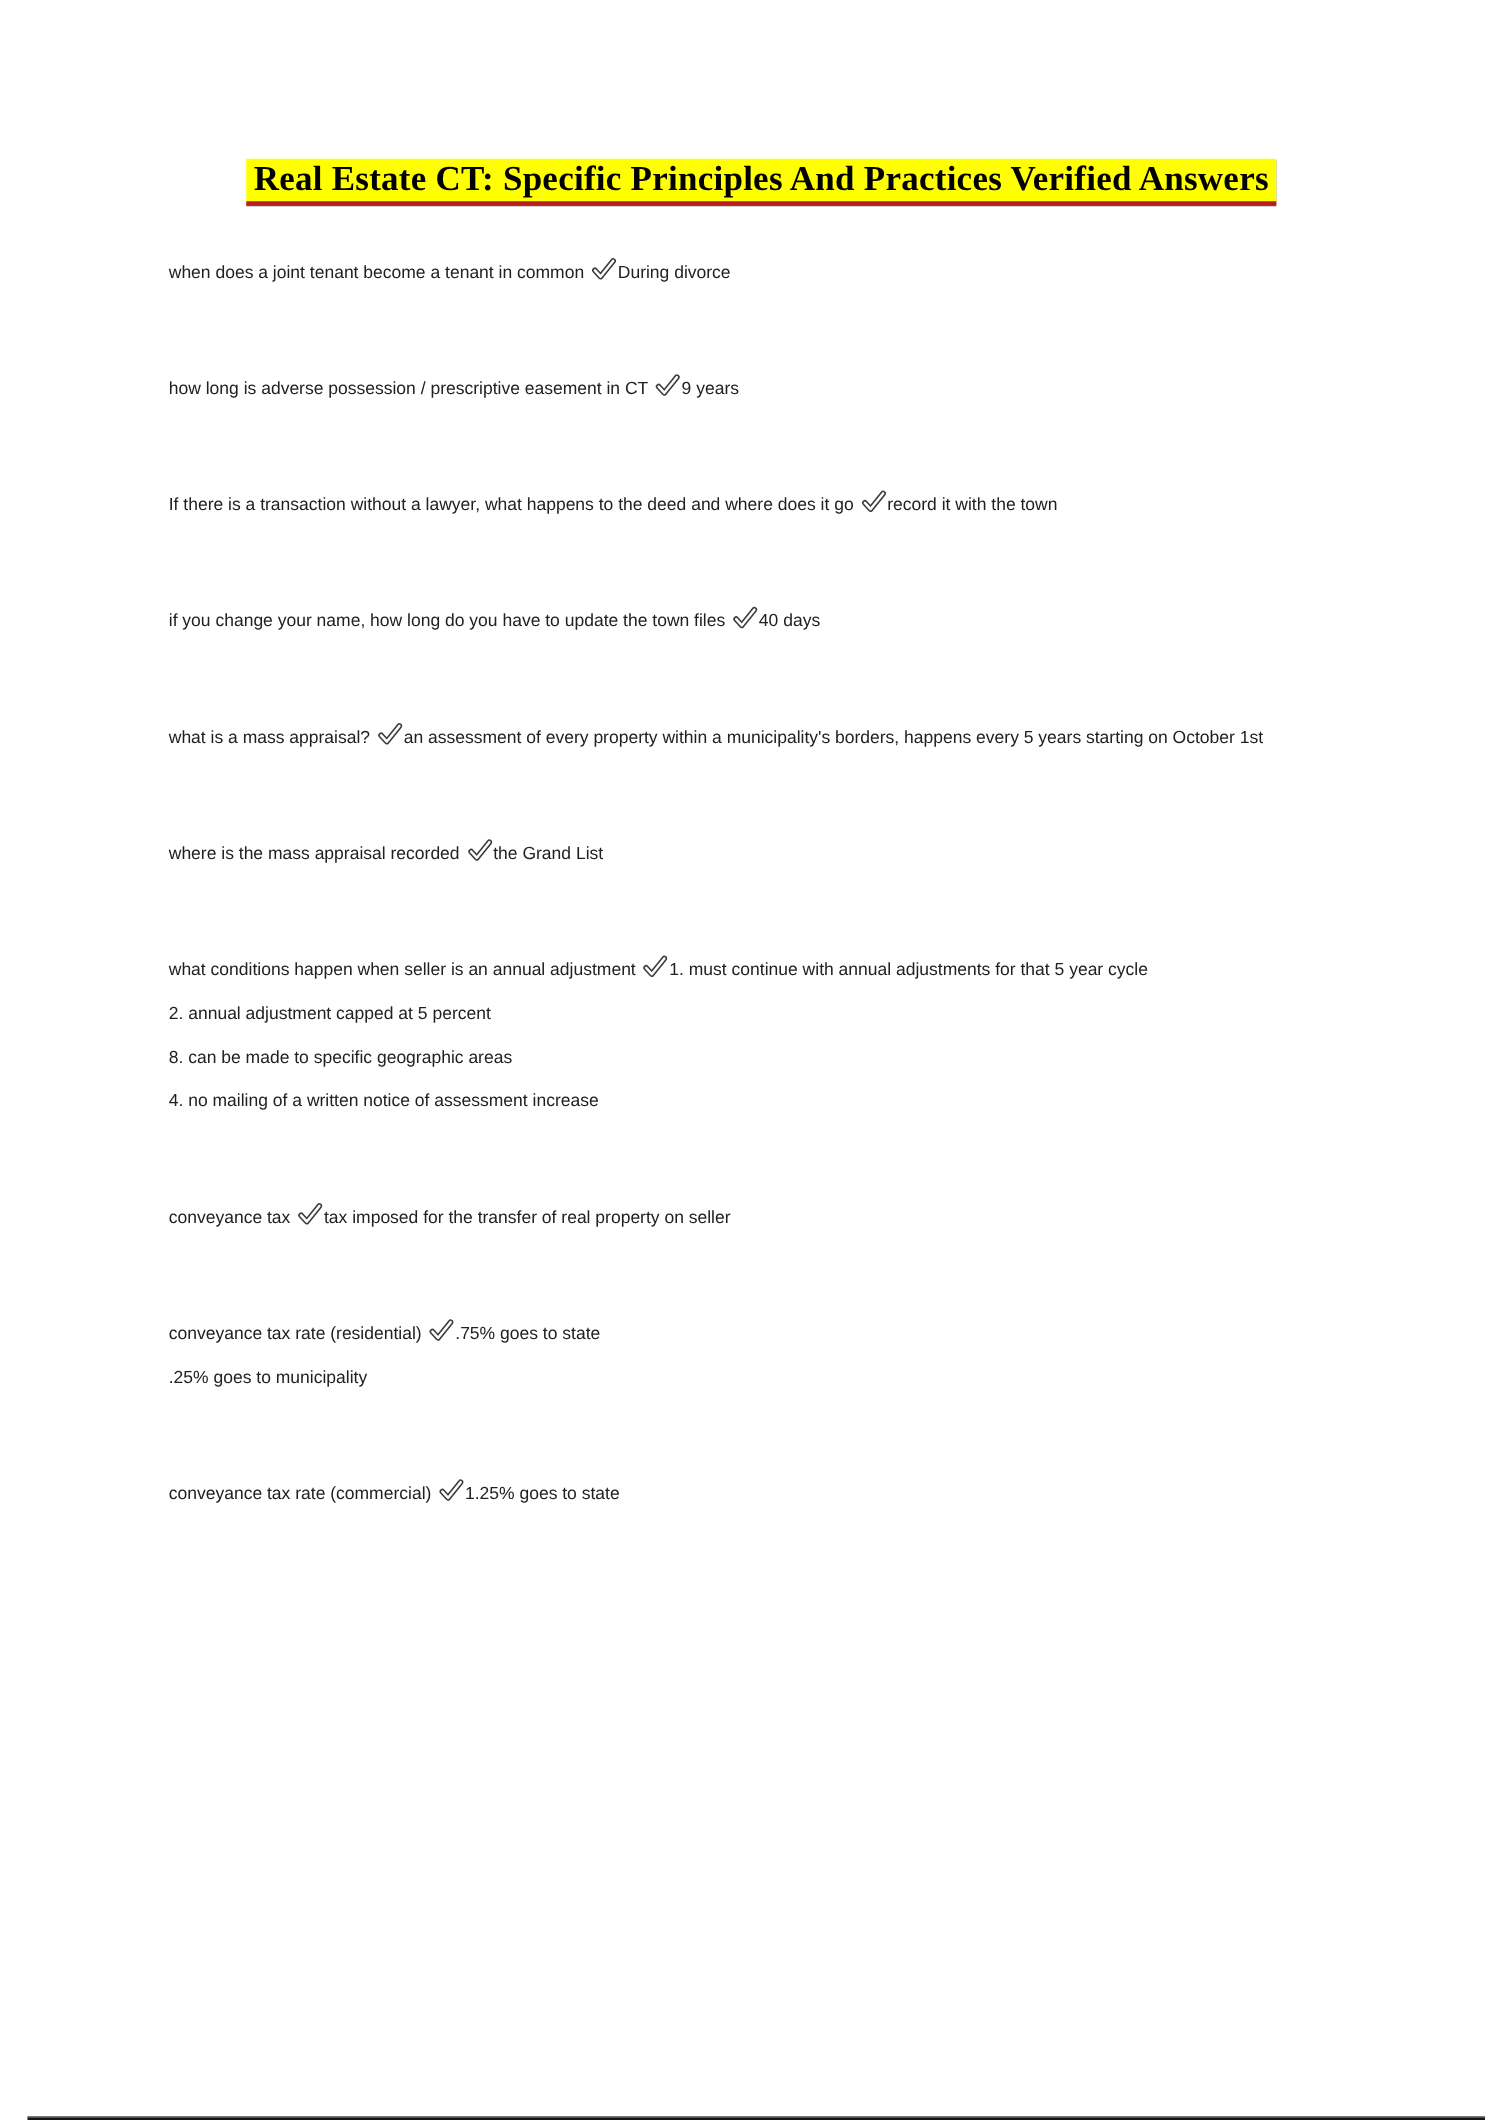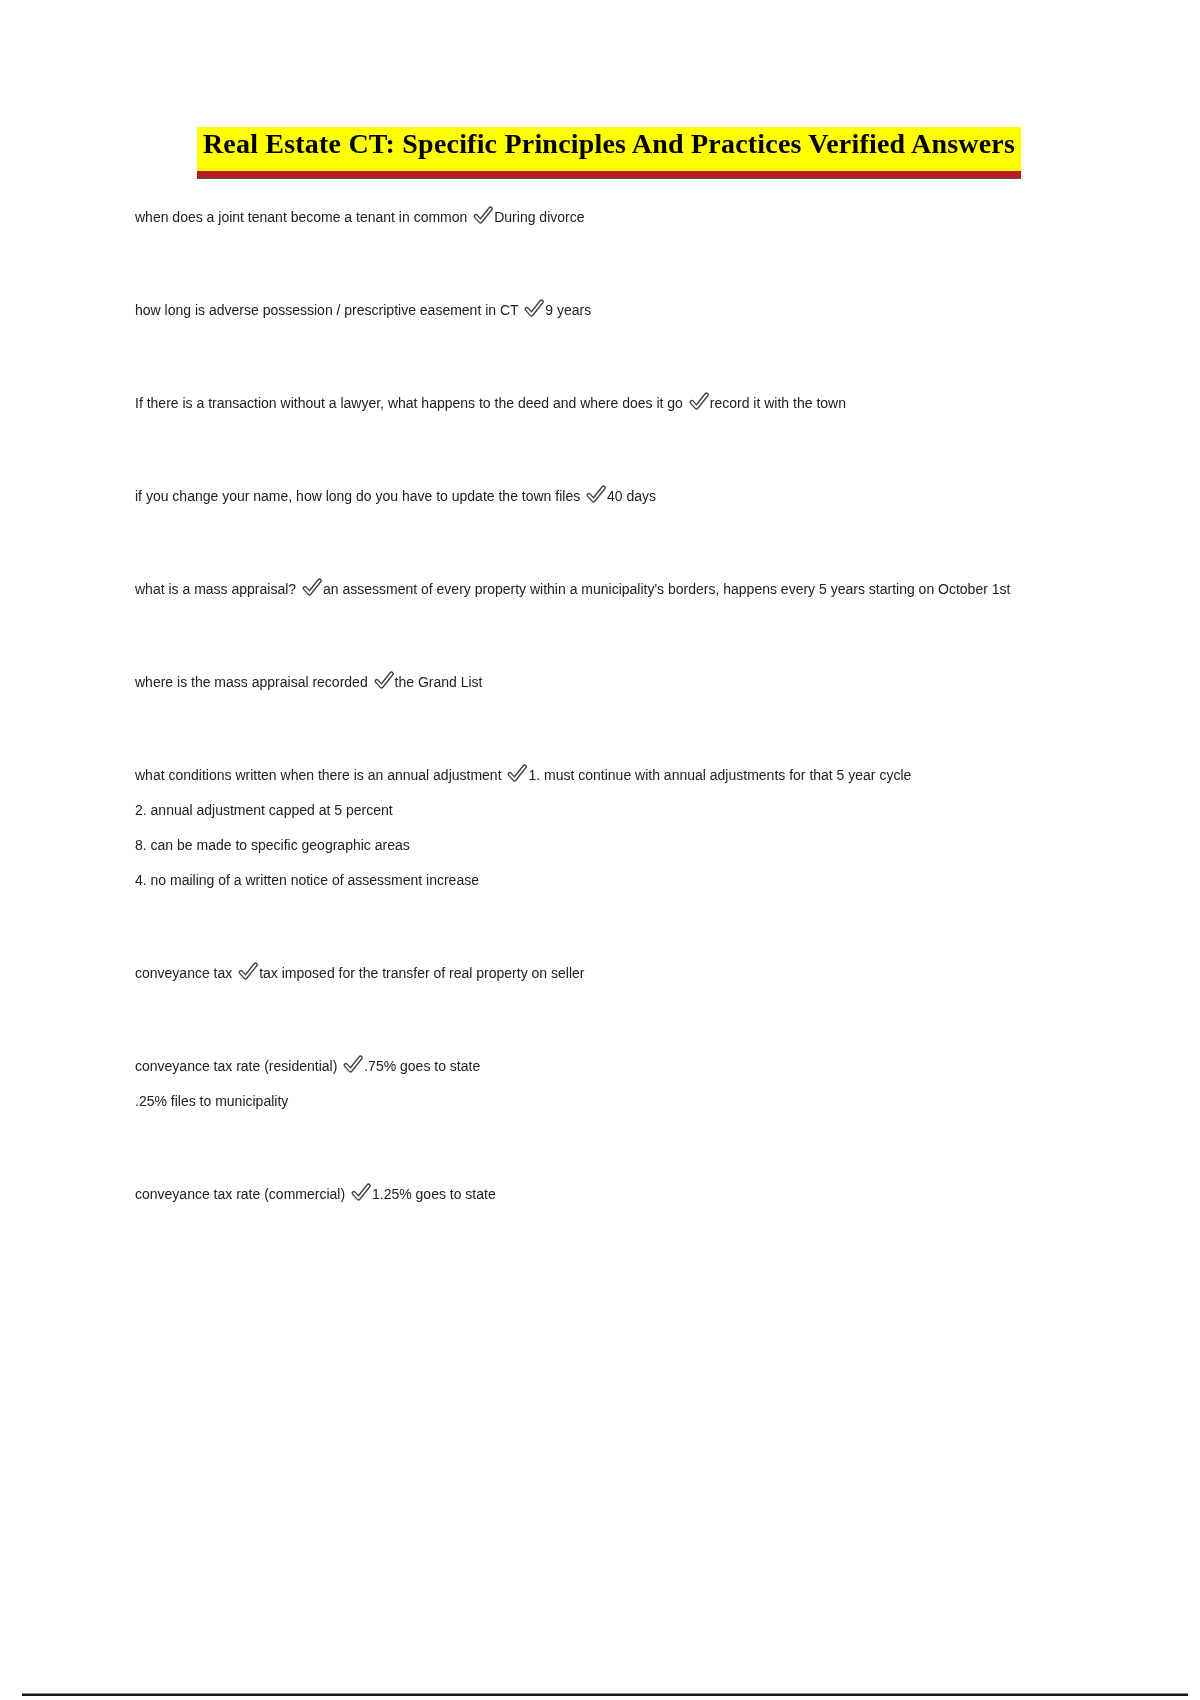--- a/index.html
+++ b/index.html
@@ -25,22 +25,22 @@
     text-align: center;
     font-family: "Liberation Serif", serif;
     font-size: 28px;
     font-weight: bold;
     color: #000000;
     margin: 0 0 44px 0;
     letter-spacing: 0.2px;
   }
   .doc-title .hl {
     background: #ffff00;
-    padding: 1px 6px 12px 6px;
-    border-bottom: 7px solid #b91c1c;
+    padding: 1px 6px 2px 6px;
+    border-bottom: 3px solid #b91c1c;
     box-shadow: 0 1px 0 #555555;
   }
   .qa {
     font-size: 14px;
     line-height: 27px;
     margin: 0 0 66px 0;
   }
   .qa p {
     margin: 0;
   }
@@ -115,21 +115,21 @@
 
   <div class="qa">
     <p class="main"><span class="q">where is the mass appraisal recorded</span>
       <span class="chk"><svg viewBox="0 0 24 24" aria-hidden="true">
               <path d="M3.5 13.5 L9 19.5 L21 4.5" fill="none" stroke="#3d3d3d" stroke-width="5.5" stroke-linecap="round" stroke-linejoin="round"></path>
               <path d="M3.5 13.5 L9 19.5 L21 4.5" fill="none" stroke="#ffffff" stroke-width="2.4" stroke-linecap="round" stroke-linejoin="round"></path>
             </svg></span><span class="a">the Grand List</span></p>
   </div>
 
   <div class="qa">
-    <p class="main"><span class="q">what conditions written when there is an annual adjustment</span>
+    <p class="main"><span class="q">what conditions happen when seller is an annual adjustment</span>
       <span class="chk"><svg viewBox="0 0 24 24" aria-hidden="true">
               <path d="M3.5 13.5 L9 19.5 L21 4.5" fill="none" stroke="#3d3d3d" stroke-width="5.5" stroke-linecap="round" stroke-linejoin="round"></path>
               <path d="M3.5 13.5 L9 19.5 L21 4.5" fill="none" stroke="#ffffff" stroke-width="2.4" stroke-linecap="round" stroke-linejoin="round"></path>
             </svg></span><span class="a">1. must continue with annual adjustments for that 5 year cycle</span></p>
   <p class="extra">2. annual adjustment capped at 5 percent</p>
         <p class="extra">8. can be made to specific geographic areas</p>
         <p class="extra">4. no mailing of a written notice of assessment increase</p>
       </div>
 
   <div class="qa">
@@ -139,21 +139,21 @@
               <path d="M3.5 13.5 L9 19.5 L21 4.5" fill="none" stroke="#ffffff" stroke-width="2.4" stroke-linecap="round" stroke-linejoin="round"></path>
             </svg></span><span class="a">tax imposed for the transfer of real property on seller</span></p>
   </div>
 
   <div class="qa">
     <p class="main"><span class="q">conveyance tax rate (residential)</span>
       <span class="chk"><svg viewBox="0 0 24 24" aria-hidden="true">
               <path d="M3.5 13.5 L9 19.5 L21 4.5" fill="none" stroke="#3d3d3d" stroke-width="5.5" stroke-linecap="round" stroke-linejoin="round"></path>
               <path d="M3.5 13.5 L9 19.5 L21 4.5" fill="none" stroke="#ffffff" stroke-width="2.4" stroke-linecap="round" stroke-linejoin="round"></path>
             </svg></span><span class="a">.75% goes to state</span></p>
-  <p class="extra">.25% files to municipality</p>
+  <p class="extra">.25% goes to municipality</p>
       </div>
 
   <div class="qa">
     <p class="main"><span class="q">conveyance tax rate (commercial)</span>
       <span class="chk"><svg viewBox="0 0 24 24" aria-hidden="true">
               <path d="M3.5 13.5 L9 19.5 L21 4.5" fill="none" stroke="#3d3d3d" stroke-width="5.5" stroke-linecap="round" stroke-linejoin="round"></path>
               <path d="M3.5 13.5 L9 19.5 L21 4.5" fill="none" stroke="#ffffff" stroke-width="2.4" stroke-linecap="round" stroke-linejoin="round"></path>
             </svg></span><span class="a">1.25% goes to state</span></p>
   </div>
 </div>

